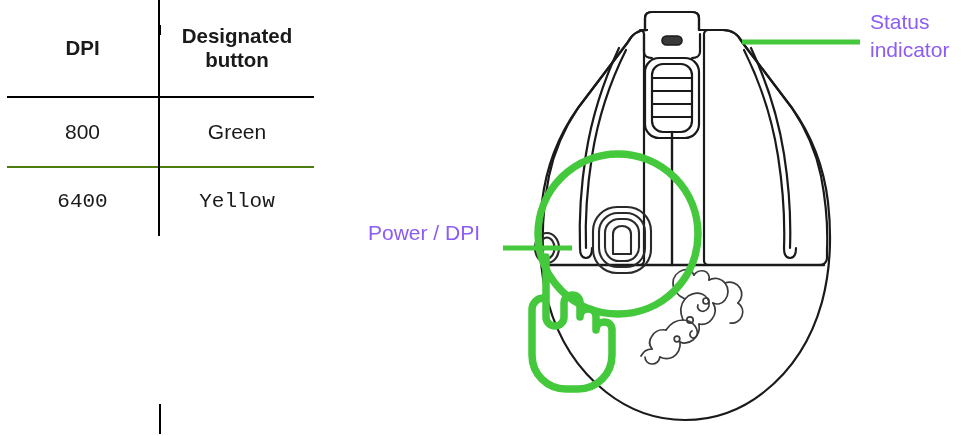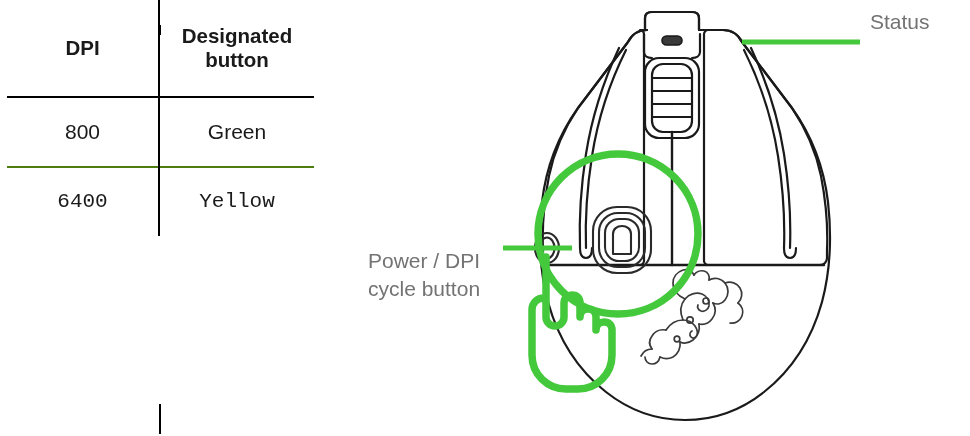--- a/index.html
+++ b/index.html
@@ -97,33 +97,32 @@
     height: 436px;
   }
   #diagram svg {
     display: block;
   }
 
   .callout-label {
     position: absolute;
     font-size: 21px;
     line-height: 28px;
-    color: #737373;
+    color: #8b5cf6;
     white-space: nowrap;
   }
   #label-status {
     left: 870px;
     top: 8px;
     text-align: left;
   }
   #label-power {
     left: 368px;
     top: 219px;
     text-align: left;
-    margin-top: 28px;
   }
 </style>
 </head>
 <body>
 
 <div id="dpi-table">
   <table>
     <colgroup>
         <col class="c1">
         <col class="c2">
@@ -299,18 +298,18 @@
     </g>
 
     <line x1="163" y1="248" x2="232" y2="248" stroke="#44c83c" stroke-width="5" stroke-linecap="butt"></line>
 
     <line x1="402" y1="42" x2="520" y2="42" stroke="#44c83c" stroke-width="5" stroke-linecap="butt"></line>
   </svg>
 </div>
 
 <div class="callout-label" id="label-status">
   <div>Status</div>
+  <div>indicator</div>
 </div>
 
 <div class="callout-label" id="label-power">
   <div>Power / DPI</div>
-  <div>cycle button</div>
 </div>
 
 </body></html>

